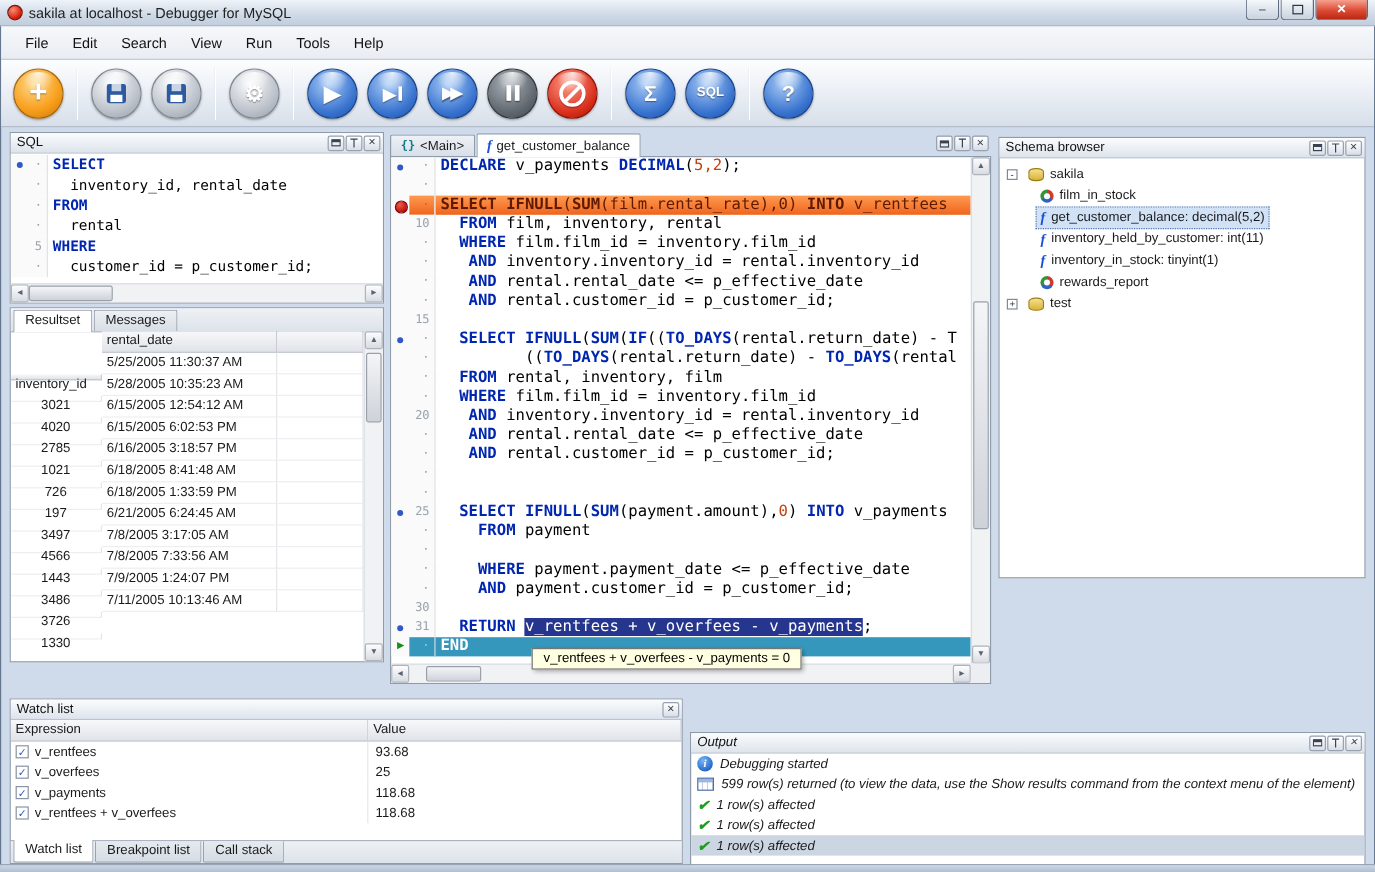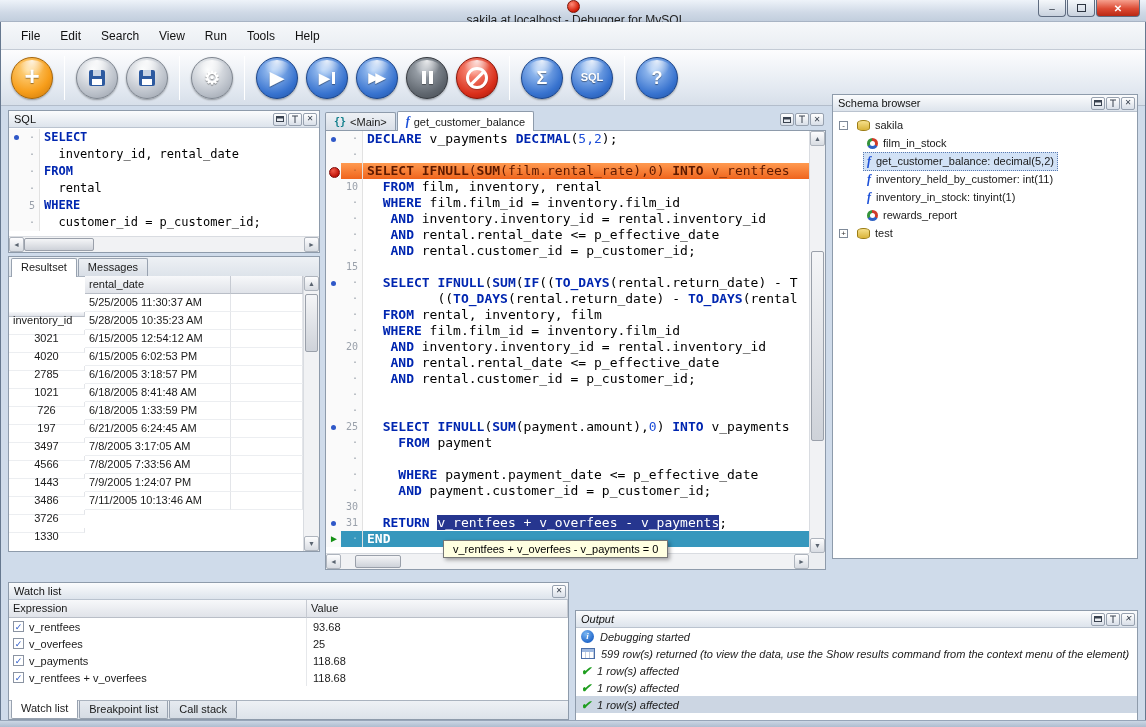--- a/index.html
+++ b/index.html
@@ -6,21 +6,21 @@
   html,body { width:1146px; height:727px; }
   body {
     position:relative; overflow:hidden;
     font-family:"Liberation Sans", sans-serif; font-size:11px; color:#1a1a1a;
     background:#cfdbea;
     box-shadow: inset 0 0 0 1px #66788f;
   }
   
   .titlebar { position:absolute; left:0; top:0; right:0; height:22px;
     background:linear-gradient(#eef3f9,#cfd9e6 60%,#c2cedd);
-    border-bottom:1px solid #a8b4c4; display:flex; align-items:center; padding-left:6px;flex-direction:column; }
+    border-bottom:1px solid #a8b4c4; display:flex; align-items:center; padding-left:6px; }
   .app-icon { width:13px; height:13px; border-radius:50%;
     background:radial-gradient(circle at 35% 30%, #ff8a76, #d11c06 70%, #8d0c00);
     border:1px solid #7c1407; margin-right:5px; flex:none; }
   .title-text { font-size:12px; color:#222; }
   .winbtns { position:absolute; right:6px; top:0; display:flex; gap:1px; }
   .winbtn { height:17px; border:1px solid #5f6c80; border-top:none;
     border-radius:0 0 4px 4px; display:flex; align-items:center; justify-content:center;
     font-size:10px; color:#2c3440; background:linear-gradient(#f5f8fb,#c9d2de); }
   .winbtn.min,.winbtn.max { width:28px; }
   .winbtn.close { width:44px; background:linear-gradient(#f6a08e,#dc4a33 55%,#b92813); color:#fff; font-weight:bold; }
@@ -68,21 +68,21 @@
     font-size:8px; color:#3a4350; line-height:1; }
   .hbtn svg { display:block; }
   
   .code-line { display:flex; height:16px; line-height:16px; }
   .gut-marker { width:15px; flex:none; text-align:center; background:#fafafa; position:relative; }
   .gut-num { width:22px; flex:none; text-align:right; padding-right:4px; background:#fafafa;
     border-right:1px solid #e2e2e2; color:#9aa1ab; font:10px/16px "DejaVu Sans Mono", monospace; }
   .code-text { flex:1; white-space:pre; overflow:hidden; font:13px/16px "DejaVu Sans Mono", monospace; padding-left:4px; color:#000; }
   .tk-kw { color:#0026b0; font-weight:bold; }
   .tk-pl { color:#000; }
-  .tk-num { color:#1d4ed8; }
+  .tk-num { color:#c2410c; }
   .tk-sel { background:#26368f; color:#fff; }
   .m-dot::before { content:""; position:absolute; left:5px; top:6px; width:5px; height:5px; border-radius:50%; background:#2f58c8; }
   .m-bp::before { content:""; position:absolute; left:3px; top:4px; width:9px; height:9px; border-radius:50%;
     background:radial-gradient(circle at 35% 30%, #f05b4a, #c01208 70%); border:1px solid #7d0a0a; }
   .m-arrow::before { content:"►"; color:#149114; font-size:10px; position:absolute; left:3px; top:0; }
   .hl-orange .gut-num, .hl-orange .code-text { background:linear-gradient(#ff9a50,#ef641d); }
   .hl-orange .code-text span { color:#5e1a00; }
   .hl-orange .gut-num { color:rgba(0,0,0,.25); }
   .hl-exec .gut-num, .hl-exec .code-text { background:#3697bd; }
   .hl-exec .code-text span { color:#fff; font-weight:bold; }
@@ -137,21 +137,21 @@
   .icon-braces { color:#0e7d8a; font-weight:bold; font-family:"DejaVu Sans Mono", monospace; font-size:10px; }
   .icon-fx { color:#1b4fd8; font-weight:bold; font-style:italic; font-family:"Liberation Serif", serif; font-size:12px; }
   .ebtns { position:absolute; right:2px; top:3px; display:flex; }
   .ebox { position:absolute; left:0; right:0; top:20px; bottom:0; border:1px solid #8e9bab; background:#fff; }
   .ecode { position:absolute; left:0; top:0; right:16px; bottom:16px; overflow:hidden; }
   .p-editor .sb-h { left:0; right:16px; bottom:0; }
   .p-editor .sb-v { right:0; top:0; bottom:16px; }
   .tooltip { position:absolute; left:118px; top:430px; z-index:10; background:#ffffe1; border:1px solid #767676;
     padding:2px 9px; font-size:11px; color:#000; box-shadow:2px 2px 4px rgba(0,0,0,.35); white-space:nowrap; }
   
-  .p-schema { left:832px; top:94px; width:306px; height:465px; }
+  .p-schema { left:832px; top:114px; width:306px; height:368px; }
   .tree { position:absolute; left:0; right:0; top:18px; bottom:0; overflow:hidden; padding-top:3px; }
   .tree-row { height:18px; display:flex; align-items:center; }
   .tree-row.lvl0 { padding-left:6px; }
   .tree-row.lvl1 { padding-left:30px; }
   .expander { width:9px; height:9px; border:1px solid #7f8a99; background:#fff; font-size:8px; line-height:7px;
     text-align:center; color:#333; margin-right:5px; flex:none; }
   .tlabel { display:flex; align-items:center; gap:5px; padding:1px 3px; border:1px solid transparent; }
   .tlabel.selected { background:#d2e2f6; border:1px dotted #5a7ab0; }
   .ticon { flex:none; display:inline-block; }
   .icon-db { width:13px; height:11px; background:linear-gradient(#f6e08b,#d9b43a); border:1px solid #9c7d14; border-radius:6px/3px; }

